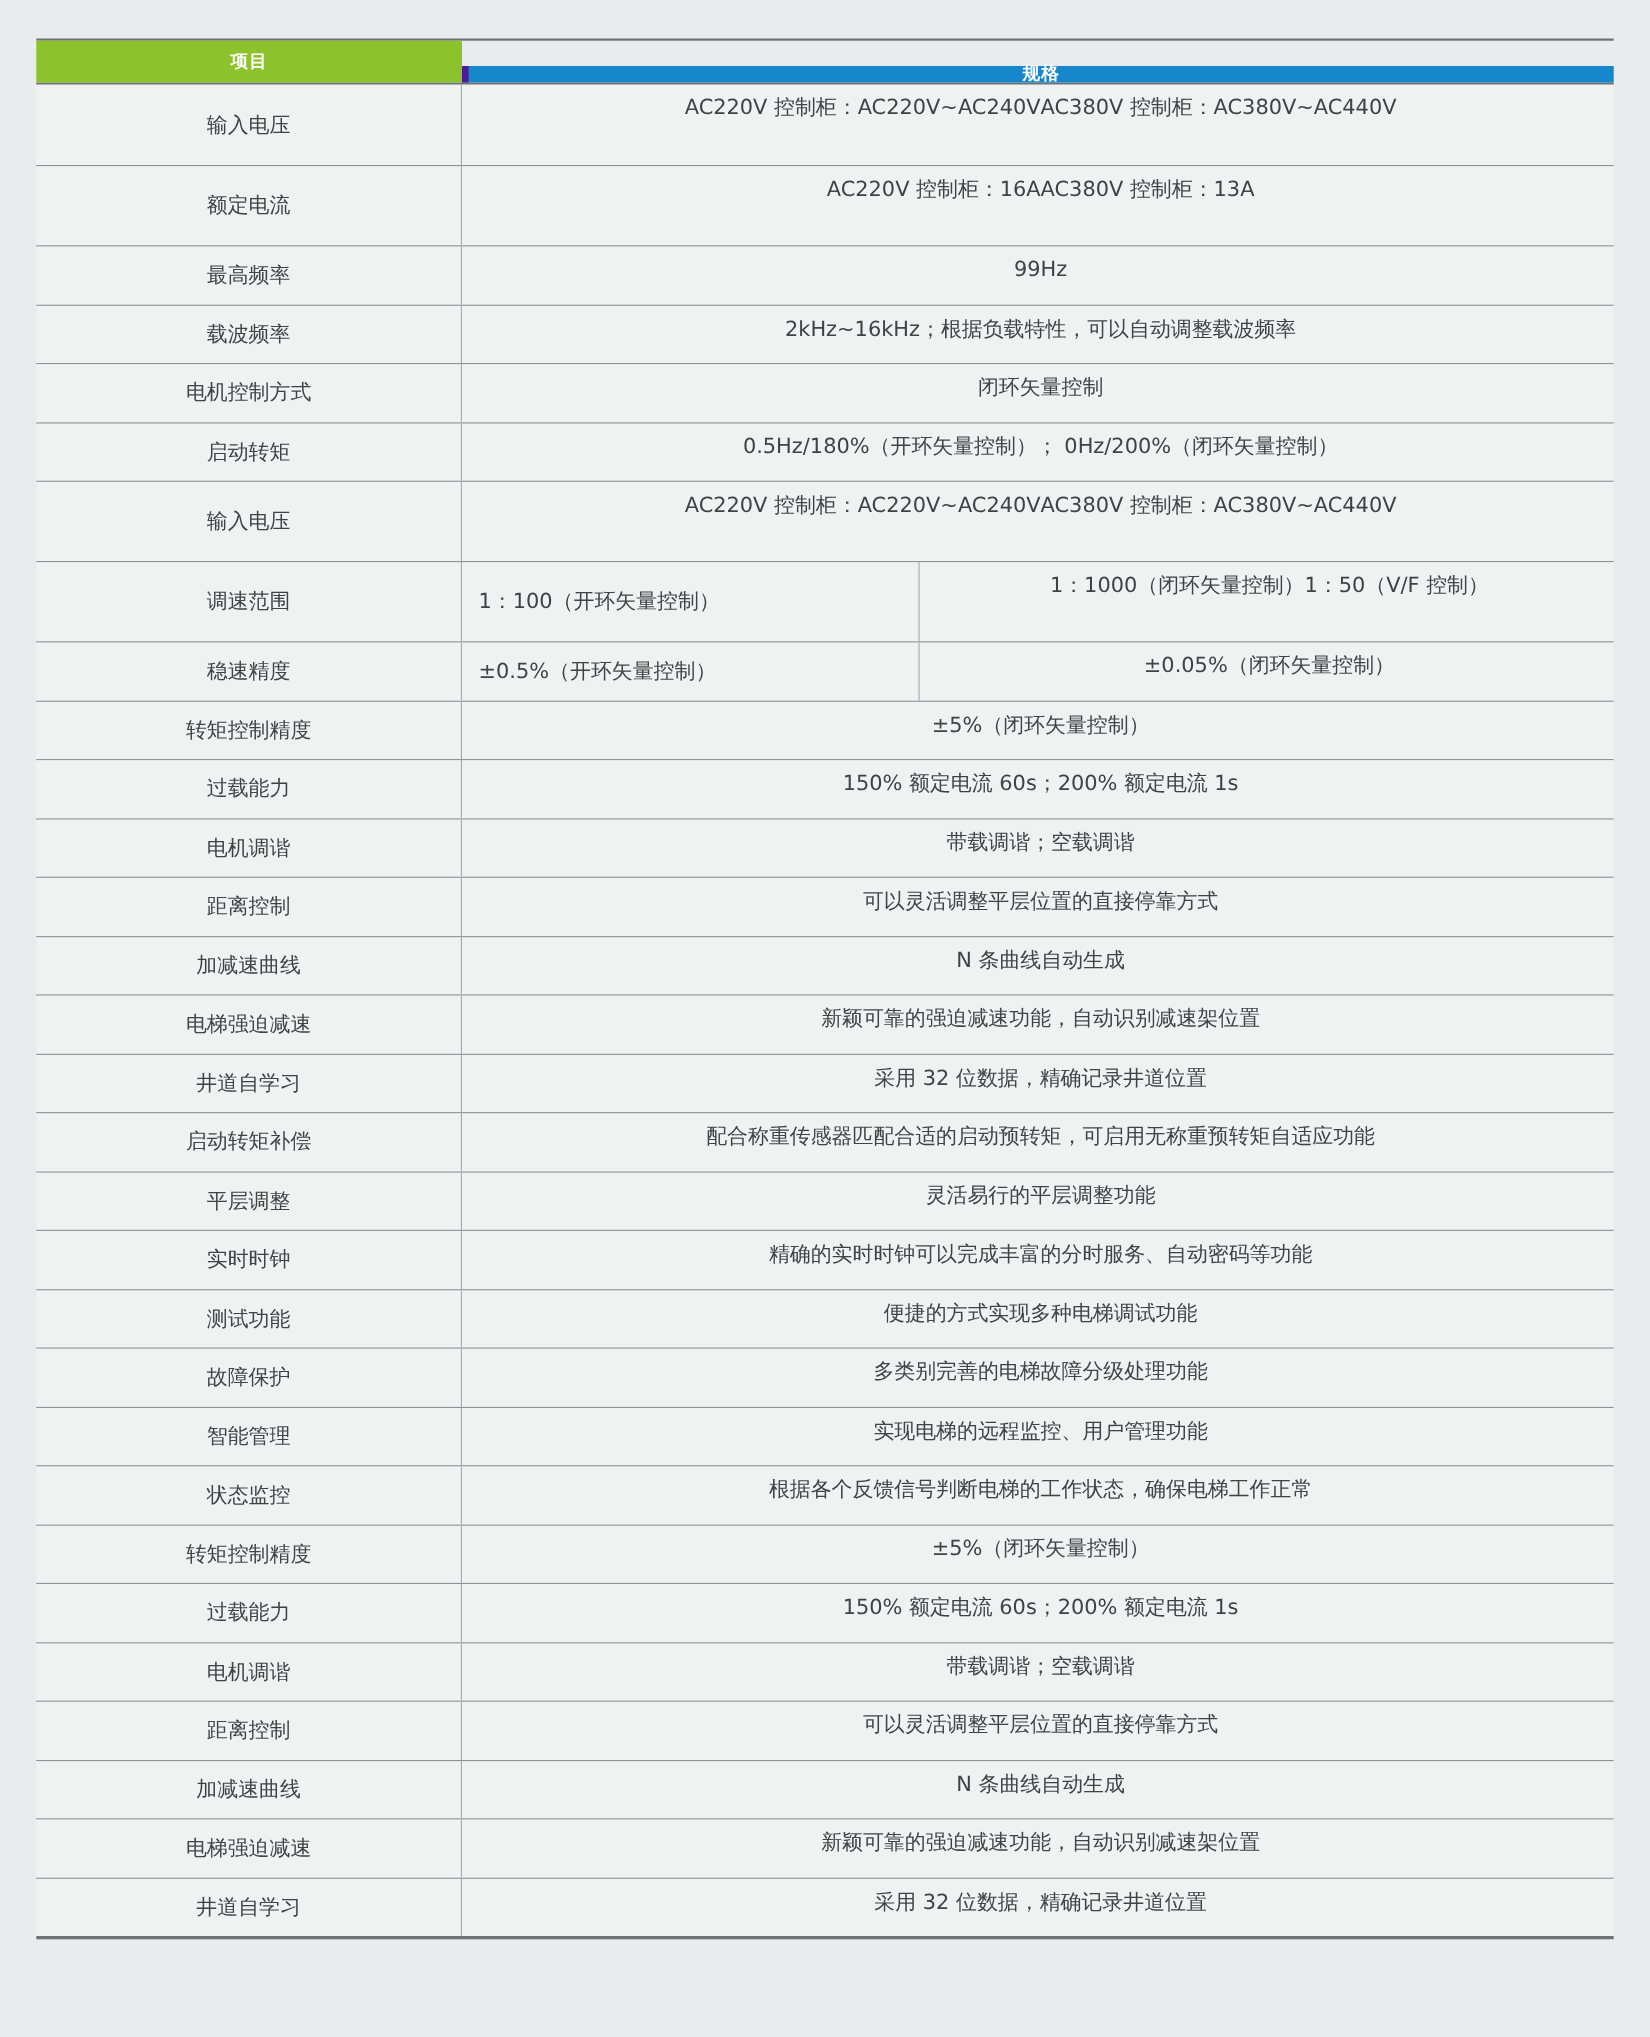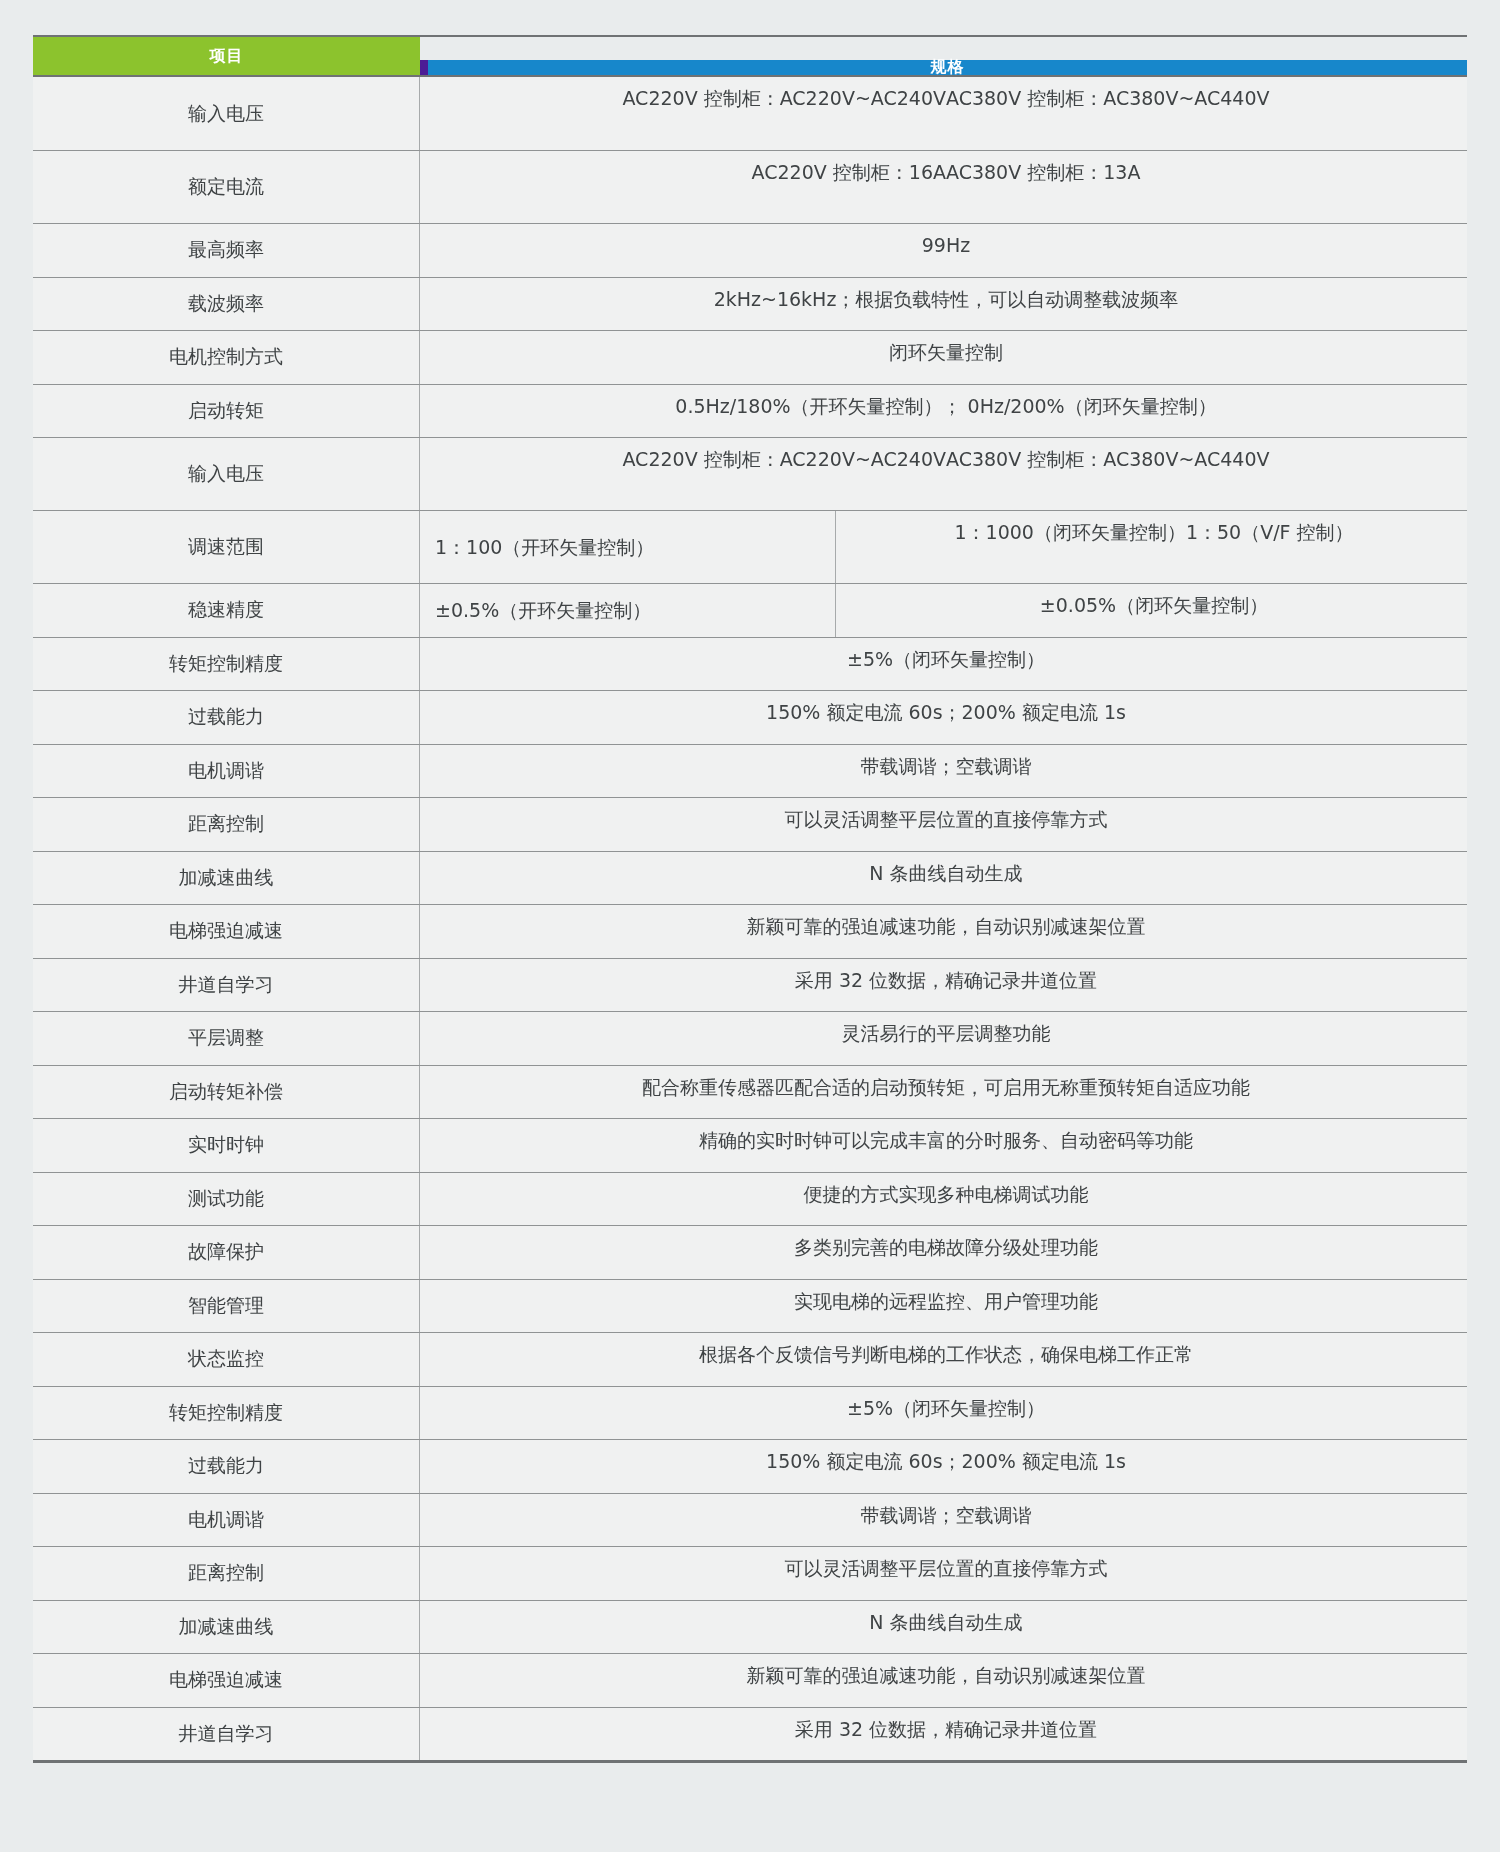--- a/index.html
+++ b/index.html
@@ -27,21 +27,21 @@
   .header-cell {
     display: flex;
     align-items: center;
     justify-content: center;
     color: var(--header-text, #FFFFFF);
     font-size: 16px;
     font-weight: bold;
     letter-spacing: 1px;
   }
   .header-item { width: 387px; background: var(--green, #8CC32D); }
-  .header-spec { flex: 1; background: var(--blue, #1787CB); border-left: 8px solid #4c1d95; margin-top: 23px; }
+  .header-spec { flex: 1; background: var(--blue, #1787CB); border-left: 6px solid #4c1d95; margin-top: 23px; }
 
   .row {
     display: flex;
     min-height: 53.5px;
     background: var(--row-bg, #F0F1F1);
     border-top: 1px solid var(--sep, #909394);
     box-sizing: border-box;
   }
   .row:first-of-type { border-top: none; }
   .row.tall { min-height: 73px; }
@@ -200,29 +200,29 @@
           <div class="line">新颖可靠的强迫减速功能，自动识别减速架位置</div>
         </div>
       </div>
       <div class="row">
         <div class="cell-item">井道自学习</div>
         <div class="cell-spec">
           <div class="line">采用 32 位数据，精确记录井道位置</div>
         </div>
       </div>
       <div class="row">
+        <div class="cell-item">启动转矩补偿</div>
+        <div class="cell-spec">
+          <div class="line">配合称重传感器匹配合适的启动预转矩，可启用无称重预转矩自适应功能</div>
+        </div>
+      </div>
+      <div class="row">
         <div class="cell-item">平层调整</div>
         <div class="cell-spec">
           <div class="line">灵活易行的平层调整功能</div>
-        </div>
-      </div>
-      <div class="row">
-        <div class="cell-item">启动转矩补偿</div>
-        <div class="cell-spec">
-          <div class="line">配合称重传感器匹配合适的启动预转矩，可启用无称重预转矩自适应功能</div>
         </div>
       </div>
       <div class="row">
         <div class="cell-item">实时时钟</div>
         <div class="cell-spec">
           <div class="line">精确的实时时钟可以完成丰富的分时服务、自动密码等功能</div>
         </div>
       </div>
       <div class="row">
         <div class="cell-item">测试功能</div>

